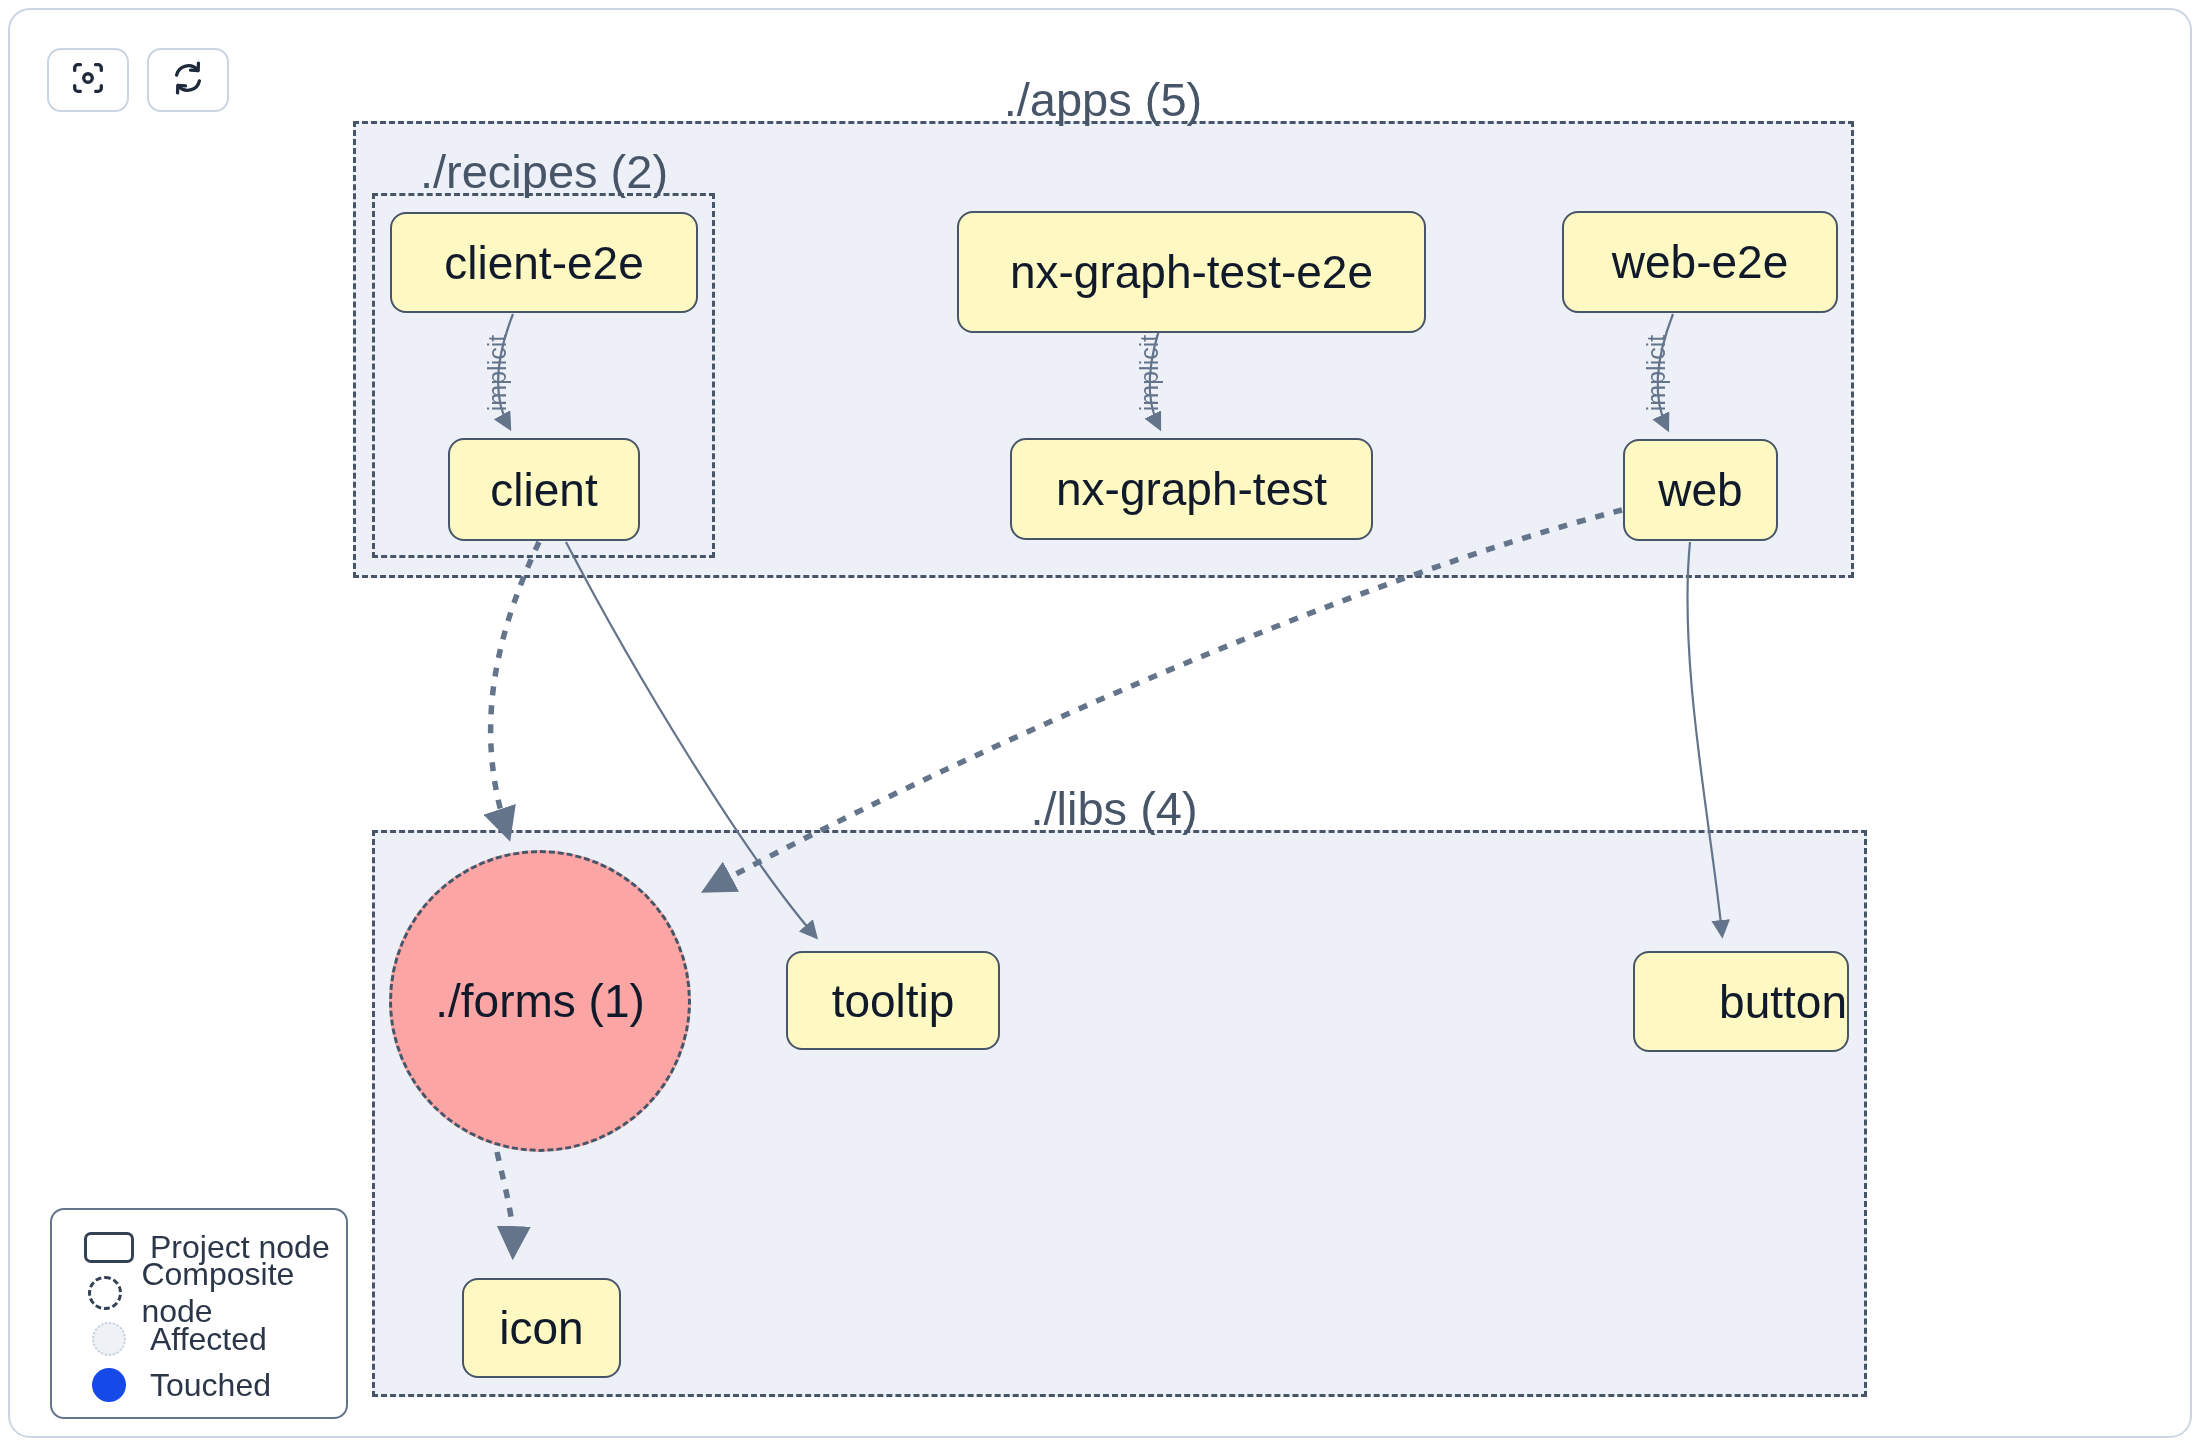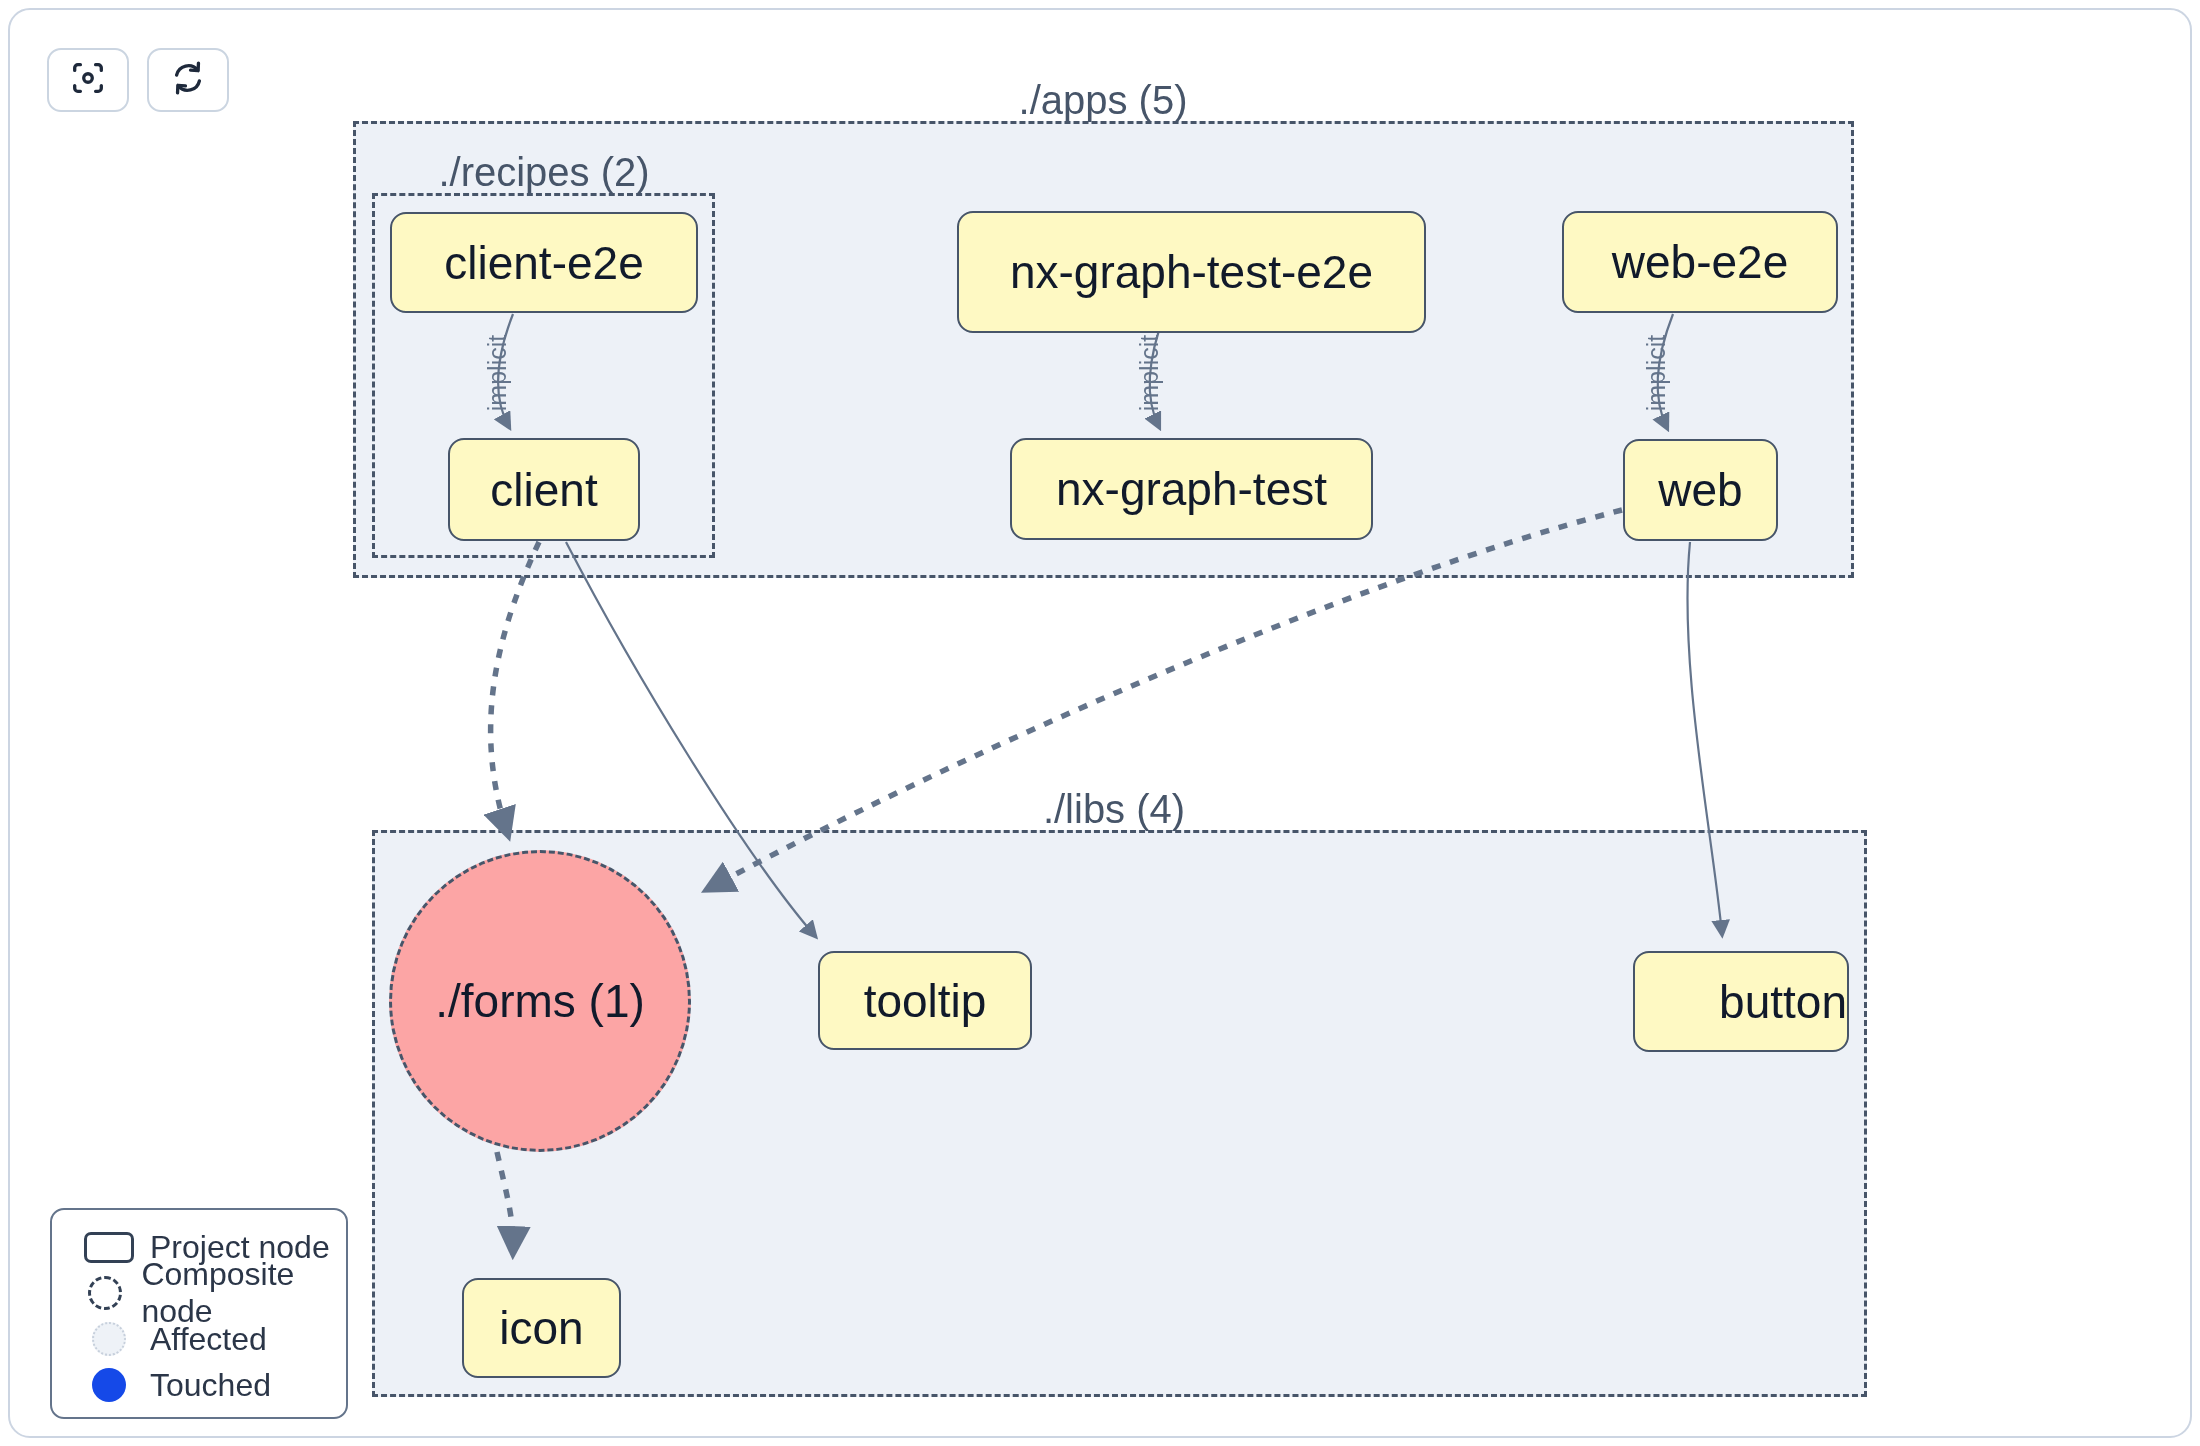--- a/index.html
+++ b/index.html
@@ -21,21 +21,21 @@
   }
   .tool-btn svg { width: 38px; height: 38px; }
 
   
   .group {
     position: absolute; background: #edf1f7;
     border: 3px dashed #475569; z-index: 1;
   }
   .group-label {
     position: absolute; z-index: 4; color: #475569;
-    font-size: 40px; line-height: 56px; white-space: nowrap;
+    font-size: 47px; line-height: 56px; white-space: nowrap;
     transform: translateX(-50%);
   }
 
   
   .node {
     position: absolute; z-index: 5;
     background: #fef9c3; border: 2.5px solid #475569; border-radius: 16px;
     display: flex; align-items: center; justify-content: center;
     color: #111a2b; font-size: 46px; white-space: nowrap; cursor: pointer;
   }
@@ -147,21 +147,21 @@
   </div>
   <div class="node" style="left:1000px; top:428px; width:363px; height:102px;">
     <span>nx-graph-test</span>
   </div>
   <div class="node" style="left:1552px; top:201px; width:276px; height:102px;">
     <span>web-e2e</span>
   </div>
   <div class="node" style="left:1613px; top:429px; width:155px; height:102px;">
     <span>web</span>
   </div>
-  <div class="node" style="left:808px; top:941px; width:214px; height:99px;">
+  <div class="node" style="left:776px; top:941px; width:214px; height:99px;">
     <span>tooltip</span>
   </div>
   <div class="node" style="left:1623px; top:941px; width:216px; height:101px;justify-content:flex-end;">
     <span>button</span>
   </div>
   <div class="node" style="left:452px; top:1268px; width:159px; height:100px;">
     <span>icon</span>
   </div>
 
   <div class="legend">

